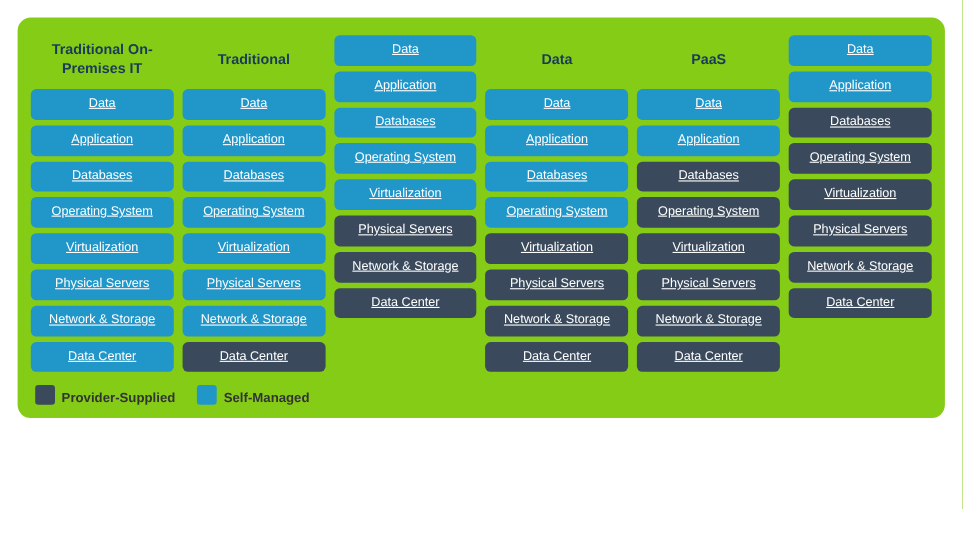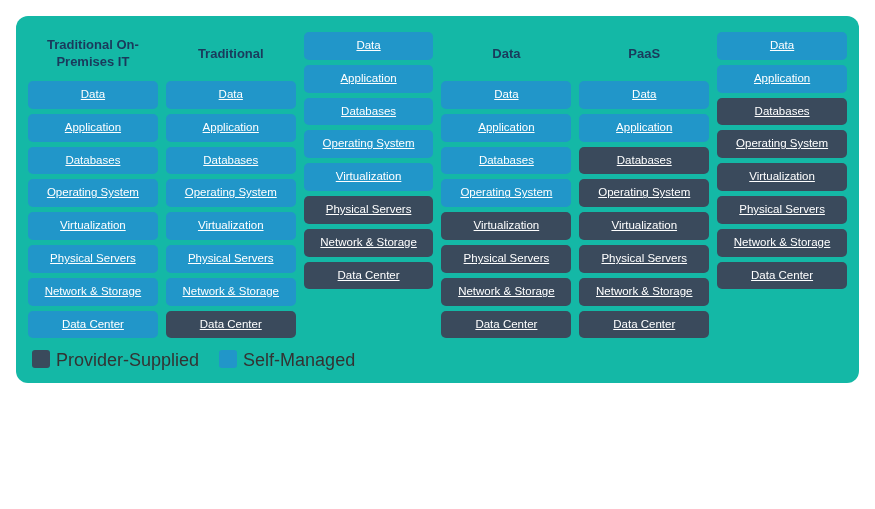--- a/index.html
+++ b/index.html
@@ -4,21 +4,21 @@
   <style>
     * { box-sizing: border-box; margin: 0; padding: 0; }
     body {
       font-family: Arial, sans-serif;
       background: #fff;
       width: 875px;
       min-height: 509px;
       padding: 16px;
     }
     .main-container {
-      background: #14b8a6;
+      background: #84cc16;
       border-radius: 12px;
       padding: 16px 12px 12px 12px;
     }
     .grid {
       display: grid;
       grid-template-columns: repeat(6, 1fr);
       gap: 8px;
     }
     .column {
       display: flex;
@@ -55,24 +55,25 @@
     }
     .legend {
       display: flex;
       align-items: center;
       gap: 20px;
       margin-top: 12px;
       padding-left: 4px;
     }
     .legend-item {
       display: flex;
-      align-items: flex-start;
+      align-items: flex-end;
       gap: 6px;
-      font-size: 18px;
+      font-size: 12px;
       color: #333;
+      font-weight: bold;
     }
     .legend-box {
       width: 18px;
       height: 18px;
       border-radius: 3px;
     }
     .legend-box-dark { background-color: #3a4a5c; }
     .legend-box-blue { background-color: #2196c9; }
   </style>
 </head>

